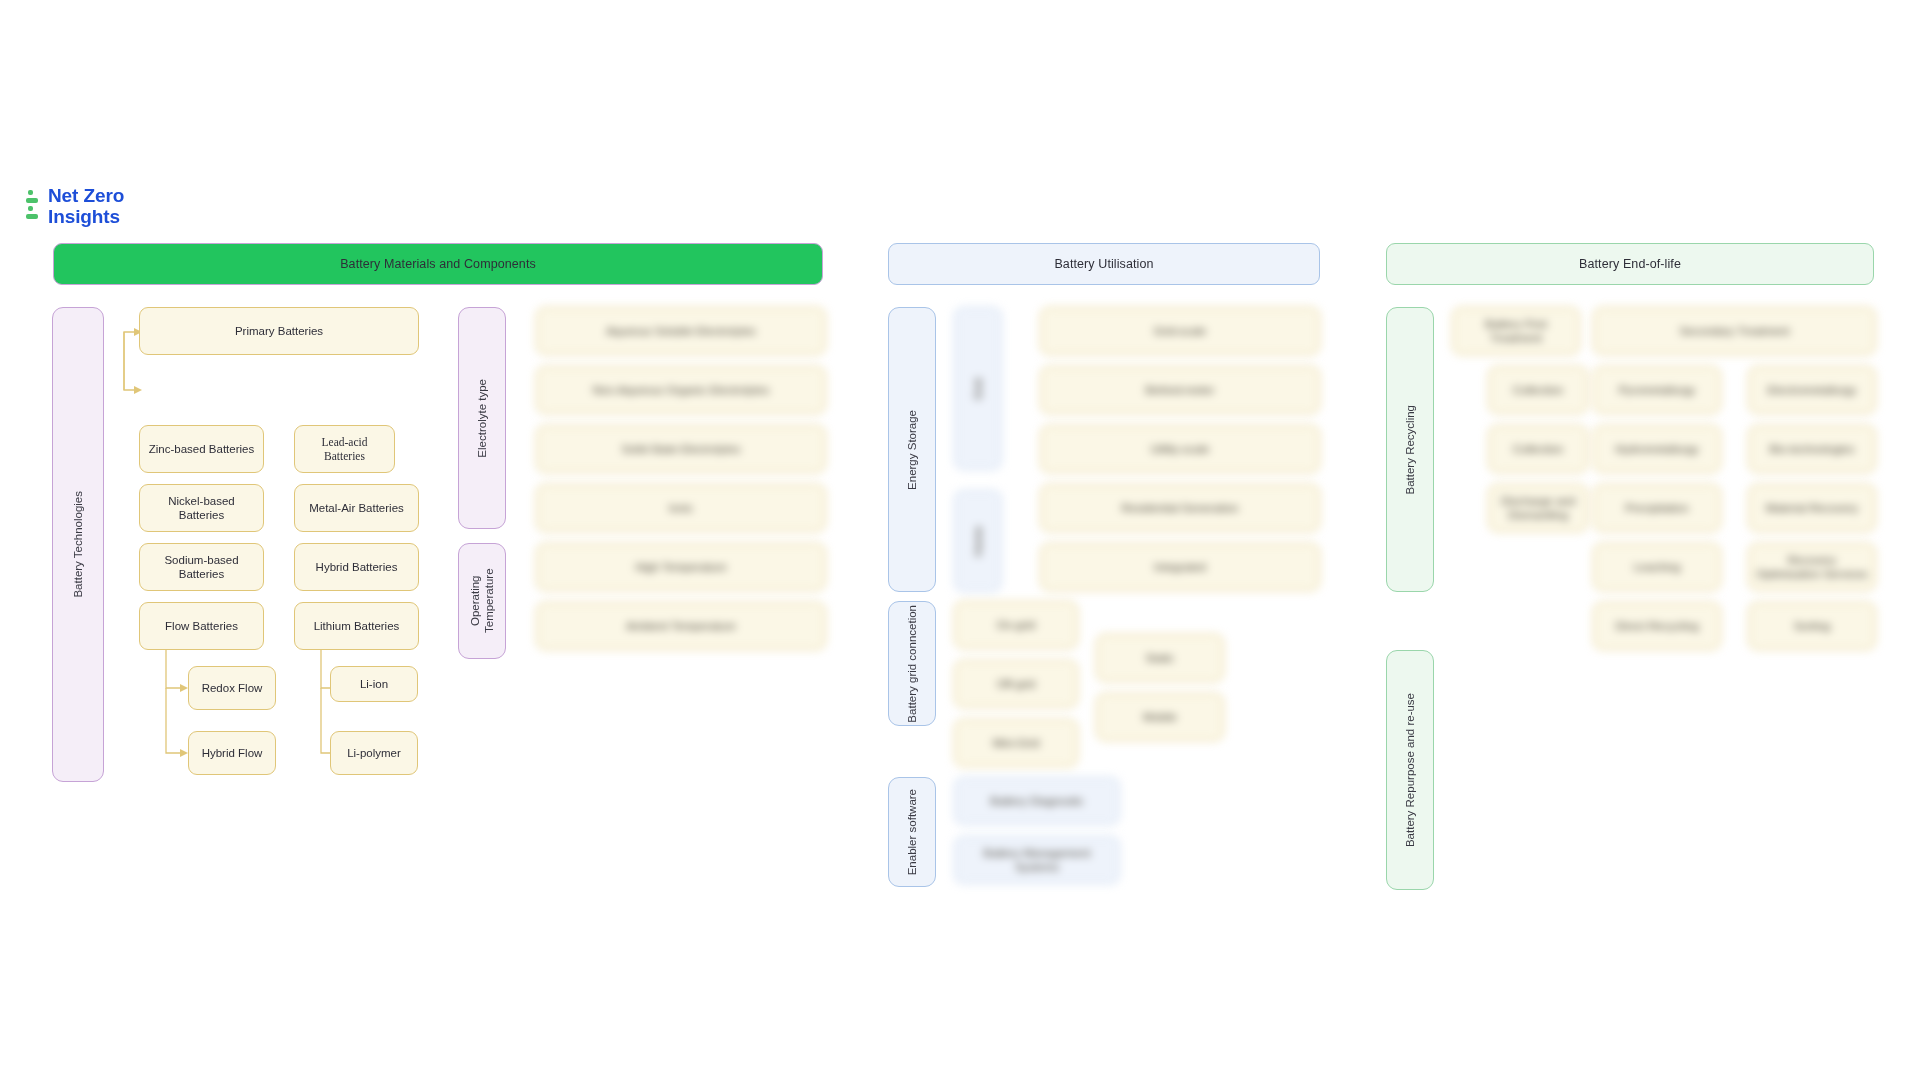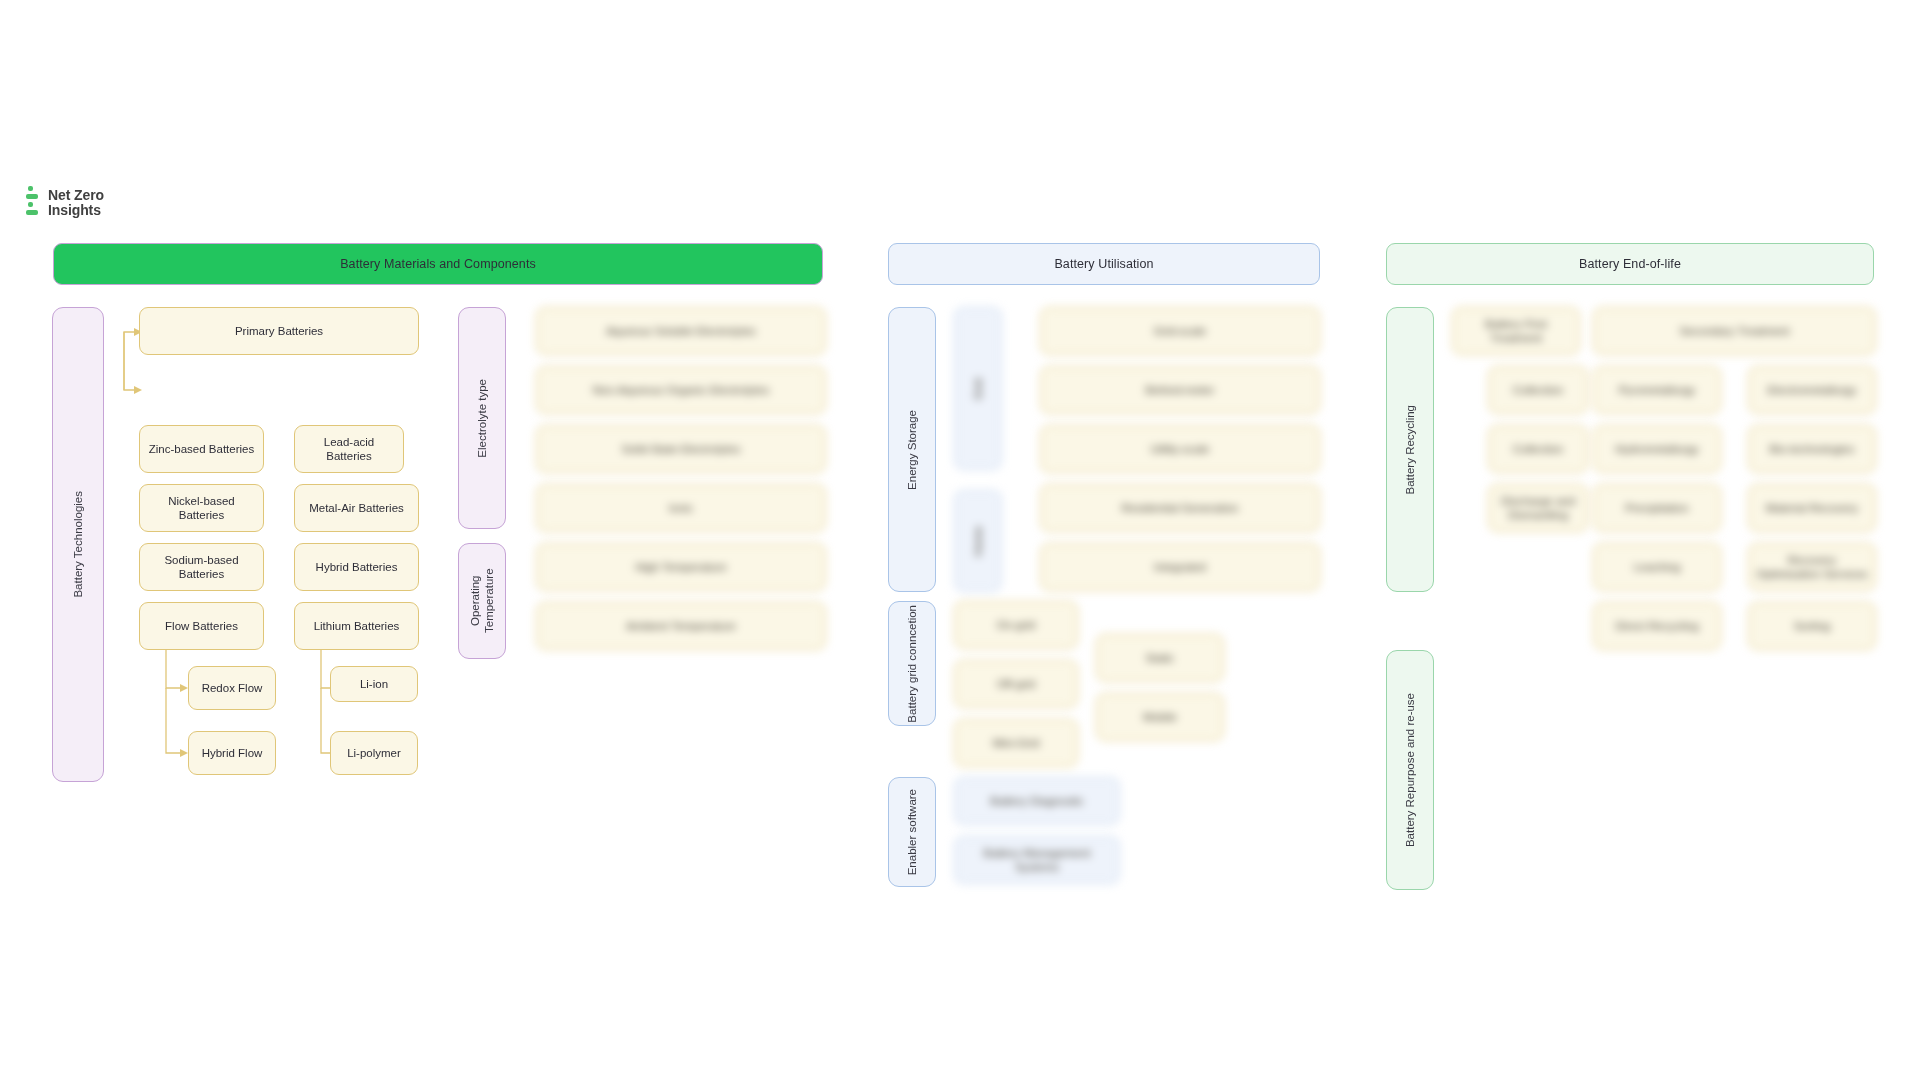--- a/index.html
+++ b/index.html
@@ -13,21 +13,21 @@
   .canvas { position: relative; width: 1920px; height: 1080px; background:#fff; }
 
   
   .logo { position: absolute; left: 26px; top: 186px; display: flex; align-items: center; gap: 8px; }
   .logo-mark { width: 14px; height: 34px; position: relative; }
   .logo-mark i { position: absolute; display: block; background: #4cc26a; border-radius: 2px; }
   .lm1 { width: 5px;  height: 5px; left: 2px;  top: 0px; }
   .lm2 { width: 12px; height: 5px; left: 0px;  top: 8px; }
   .lm3 { width: 5px;  height: 5px; left: 2px;  top: 16px; }
   .lm4 { width: 12px; height: 5px; left: 0px;  top: 24px; }
-  .logo-text { font-size: 14px; font-weight: bold; line-height: 1.08; color: #404040; letter-spacing: -0.1px; }
+  .logo-text { font-size: 19px; font-weight: bold; line-height: 1.08; color: #1d4ed8; letter-spacing: -0.1px; }
 
   
   .sec-head {
     position: absolute; height: 42px; border-radius: 9px;
     display: flex; align-items: center; justify-content: center;
     font-size: 12.5px; color: #2e2e38; letter-spacing: .1px;
   }
   .sec-head.purple { background: #22c55e; border: 1px solid #c6a3d6; justify-content: center; }
   .sec-head.blue   { background: #eef3fb; border: 1px solid #a9c4e8; }
   .sec-head.green  { background: #edf8ef; border: 1px solid #9ad6ab; }
@@ -125,21 +125,21 @@
   <div class="node cream" style="left:139px; top:484px; width:125px; height:48px;">
     <span>Nickel-based Batteries</span>
   </div>
   <div class="node cream" style="left:139px; top:543px; width:125px; height:48px;">
     <span>Sodium-based Batteries</span>
   </div>
   <div class="node cream" style="left:139px; top:602px; width:125px; height:48px;">
     <span>Flow Batteries</span>
   </div>
 
-  <div class="node cream" style="left:294px; top:425px; width:110px; height:48px;">
+  <div class="node cream" style="left:294px; top:425px; width:101px; height:48px;font-family:Liberation Serif, serif;">
     <span>Lead-acid Batteries</span>
   </div>
   <div class="node cream" style="left:294px; top:484px; width:125px; height:48px;">
     <span>Metal-Air Batteries</span>
   </div>
   <div class="node cream" style="left:294px; top:543px; width:125px; height:48px;">
     <span>Hybrid Batteries</span>
   </div>
   <div class="node cream" style="left:294px; top:602px; width:125px; height:48px;">
     <span>Lithium Batteries</span>

